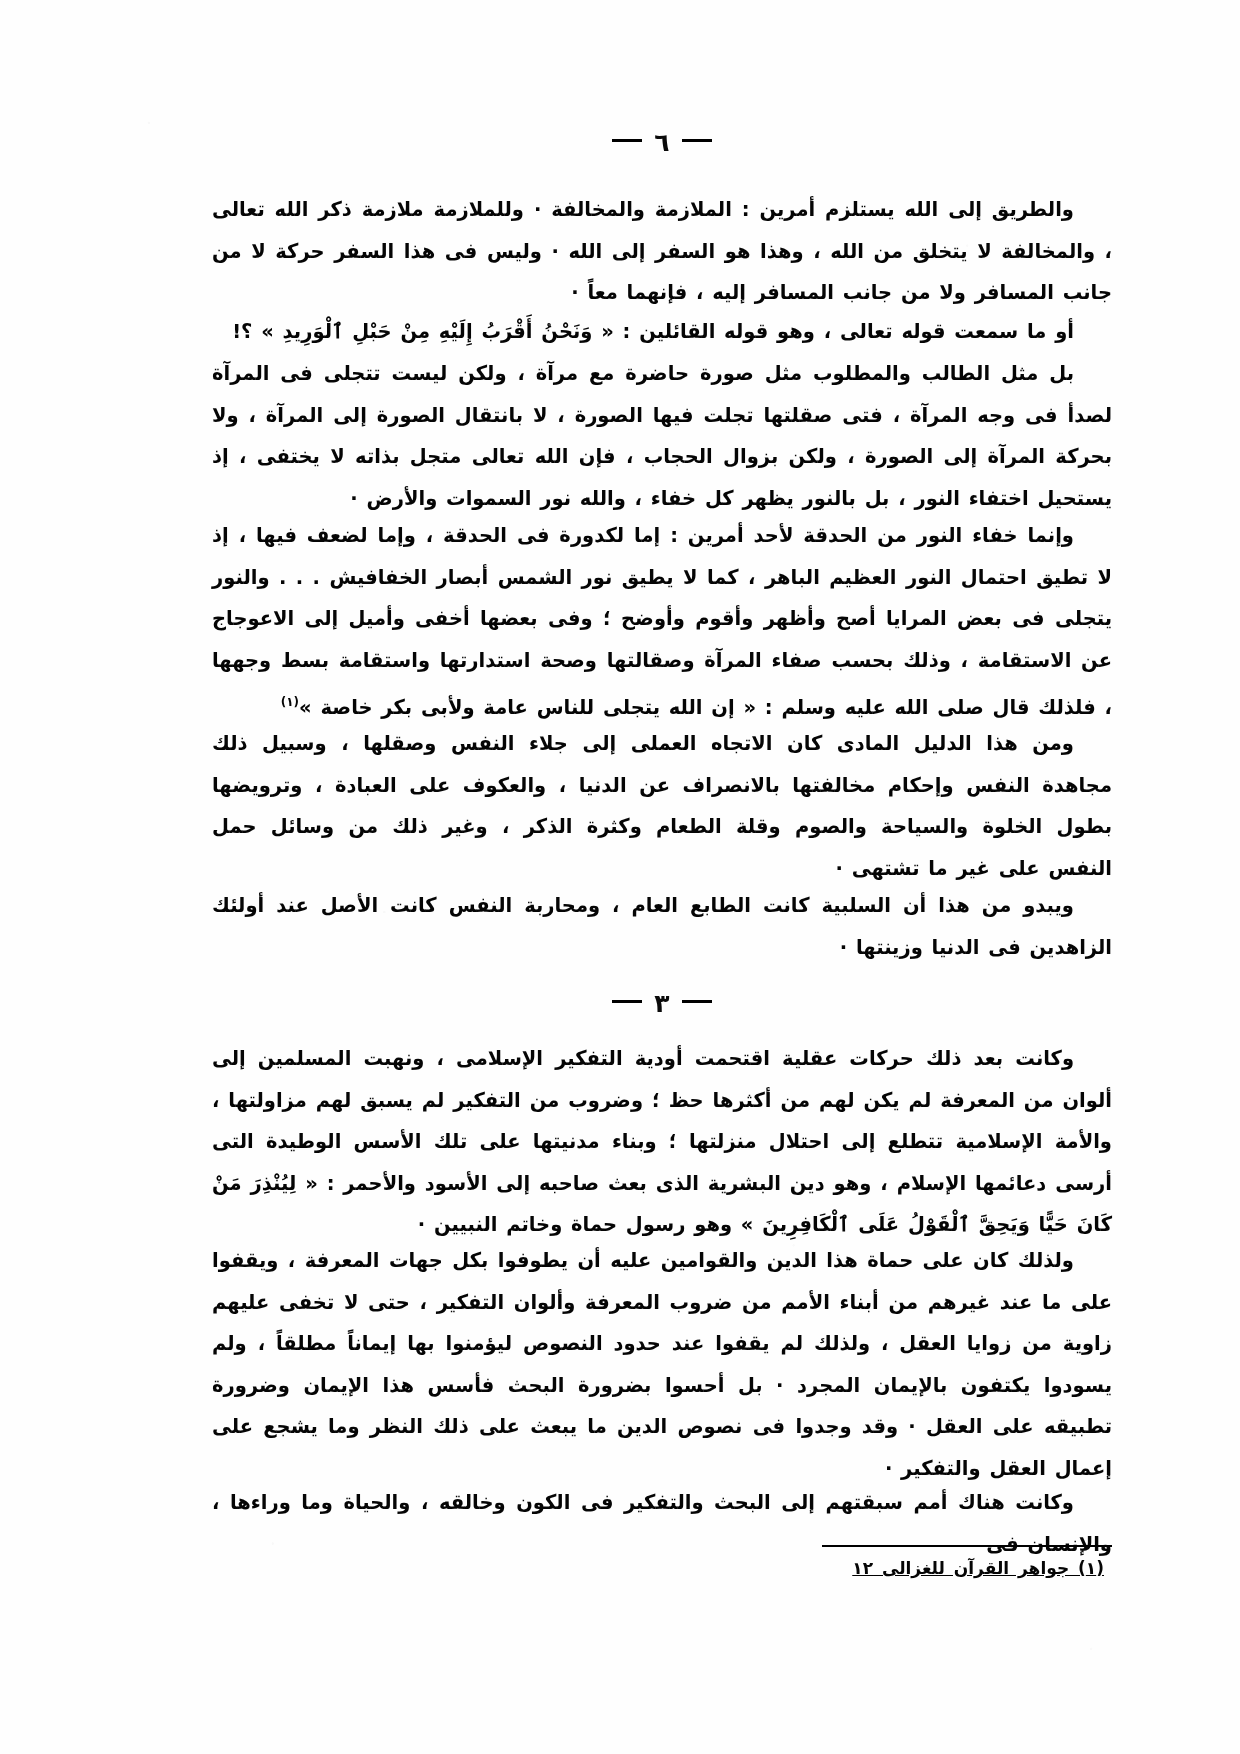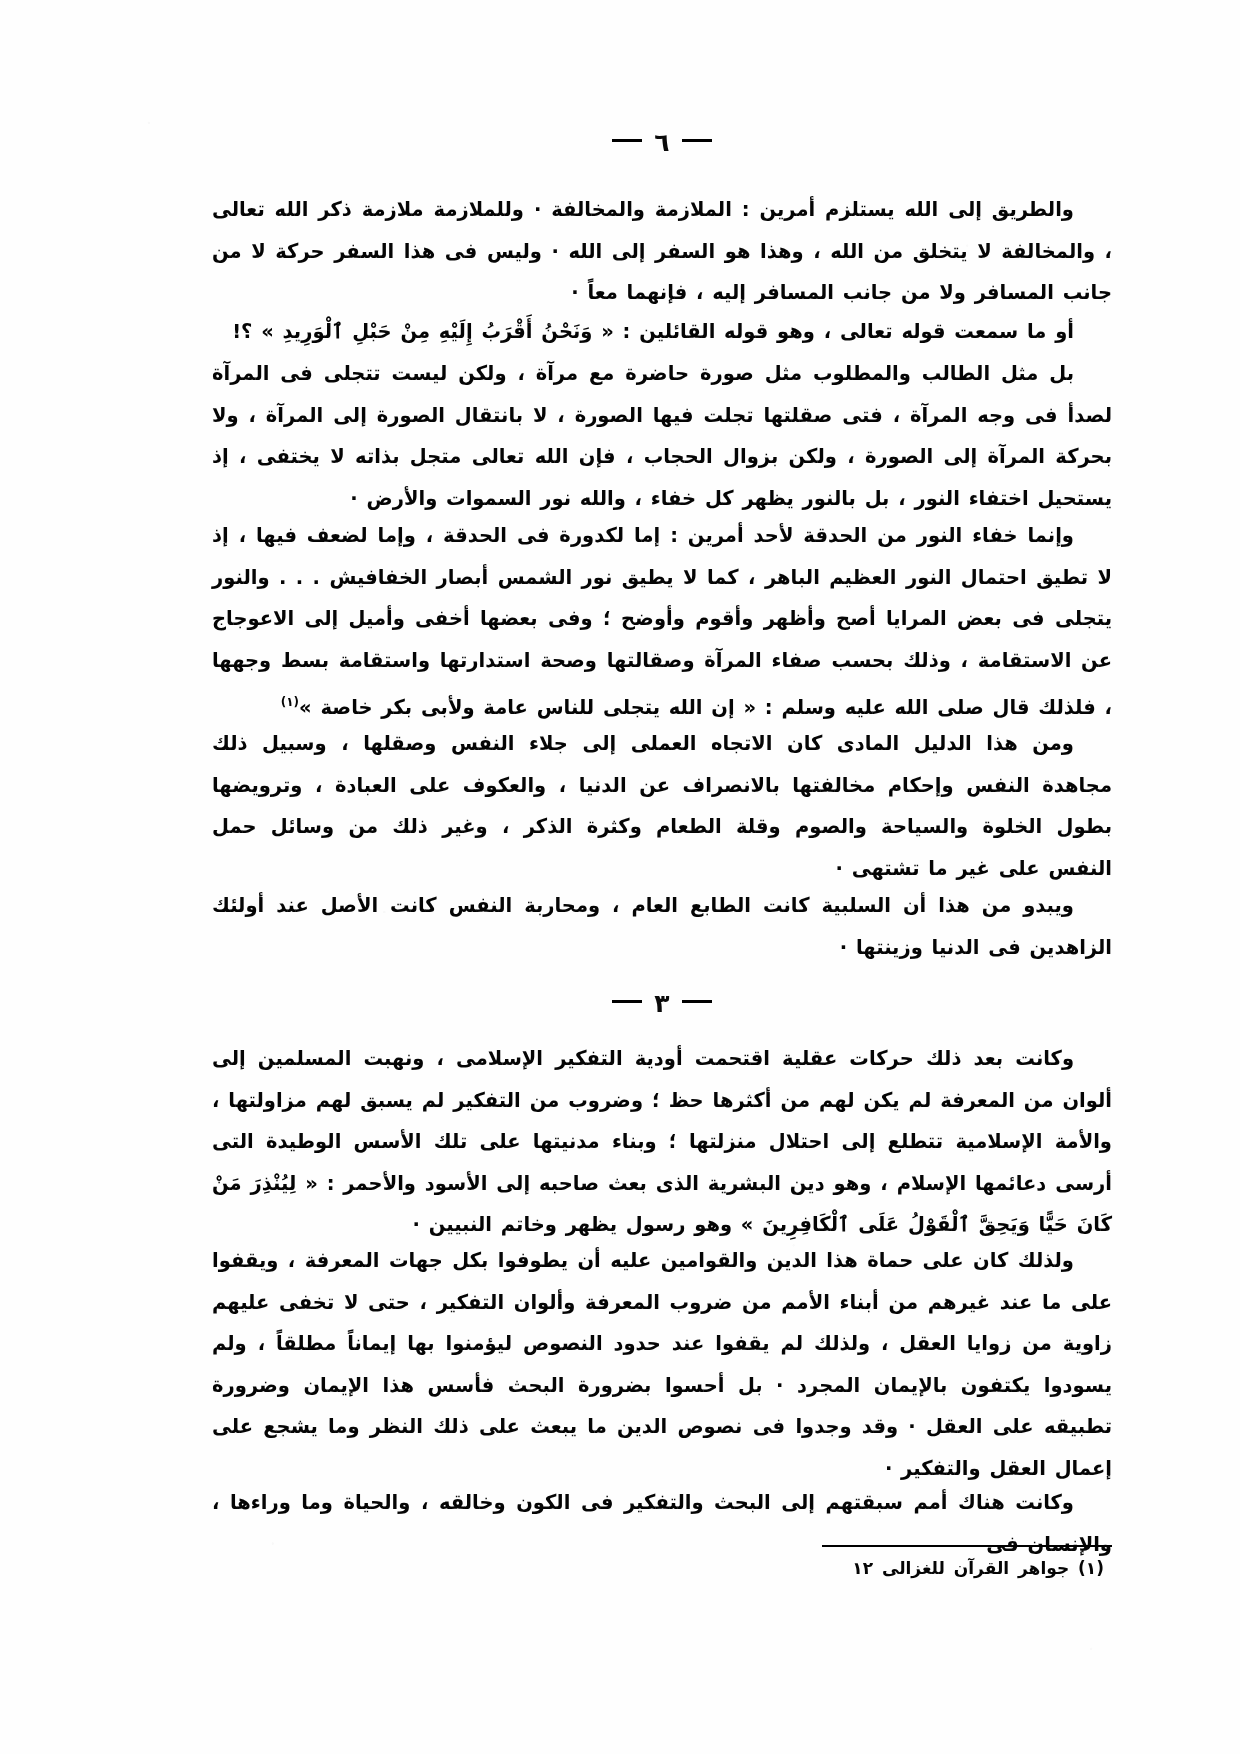--- a/index.html
+++ b/index.html
@@ -112,20 +112,21 @@
   }
 
   
   .footnote-area {
     position: absolute;
     left: 120px;
     right: 128px;
     top: 1545px;
     width: 900px;
     direction: rtl;
+    text-decoration: underline;
   }
   .footnote-rule {
     width: 290px;
     height: 2px;
     background: #000;
     margin: 0 0 8px auto;
   }
   .footnote-text {
     font-family: "DejaVu Sans", sans-serif;
     font-size: 17px;
@@ -174,21 +175,21 @@
       <span>ويبدو من هذا أن السلبية كانت الطابع العام ، ومحاربة النفس كانت الأصل عند أولئك الزاهدين فى الدنيا وزينتها ·</span>
     </p>
 
     <div class="section-divider">
       <span class="dash"></span><span>٣</span><span class="dash"></span>
     </div>
 
     <p class="para">
       <span>وكانت بعد ذلك حركات عقلية اقتحمت أودية التفكير الإسلامى ، ونهبت المسلمين إلى ألوان من المعرفة لم يكن لهم من أكثرها حظ ؛ وضروب من التفكير لم يسبق لهم مزاولتها ، والأمة الإسلامية تتطلع إلى احتلال منزلتها ؛ وبناء مدنيتها على تلك الأسس الوطيدة التى أرسى دعائمها الإسلام ، وهو دين البشرية الذى بعث صاحبه إلى الأسود والأحمر :</span>
       <span class="quran">« لِيُنْذِرَ مَنْ كَانَ حَيًّا وَيَحِقَّ ٱلْقَوْلُ عَلَى ٱلْكَافِرِينَ »</span>
-      <span>وهو رسول يظهر وخاتم النبيين ·</span>
+      <span>وهو رسول حماة وخاتم النبيين ·</span>
     </p>
 
     <p class="para">
       <span>ولذلك كان على حماة هذا الدين والقوامين عليه أن يطوفوا بكل جهات المعرفة ، ويقفوا على ما عند غيرهم من أبناء الأمم من ضروب المعرفة وألوان التفكير ، حتى لا تخفى عليهم زاوية من زوايا العقل ، ولذلك لم يقفوا عند حدود النصوص ليؤمنوا بها إيماناً مطلقاً ، ولم يسودوا يكتفون بالإيمان المجرد · بل أحسوا بضرورة البحث فأسس هذا الإيمان وضرورة تطبيقه على العقل · وقد وجدوا فى نصوص الدين ما يبعث على ذلك النظر وما يشجع على إعمال العقل والتفكير ·</span>
     </p>
 
     <p class="para">
       <span>وكانت هناك أمم سبقتهم إلى البحث والتفكير فى الكون وخالقه ، والحياة وما وراءها ، والإنسان فى</span>
     </p>
 

